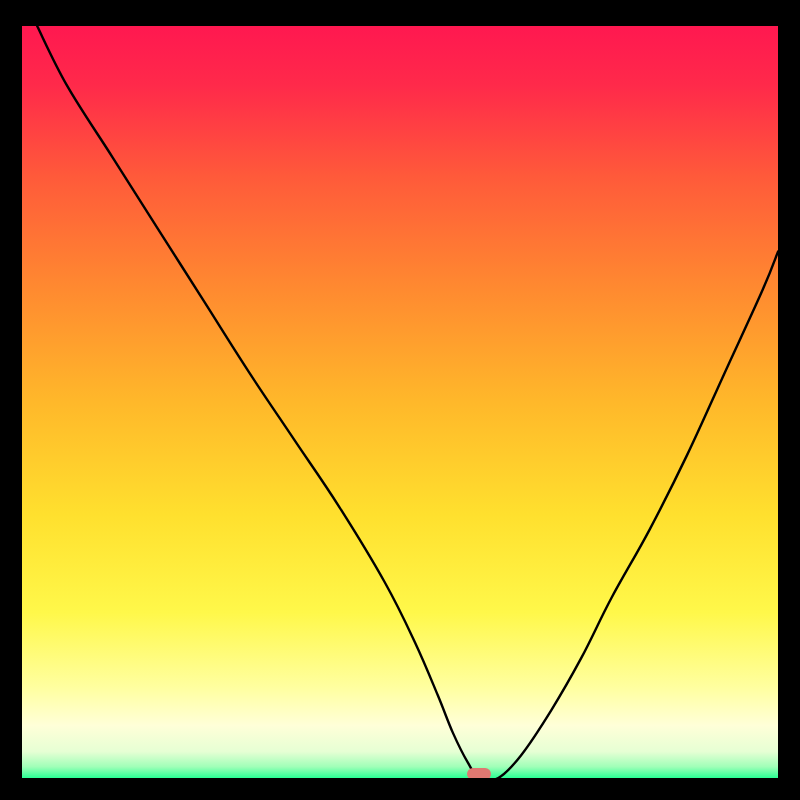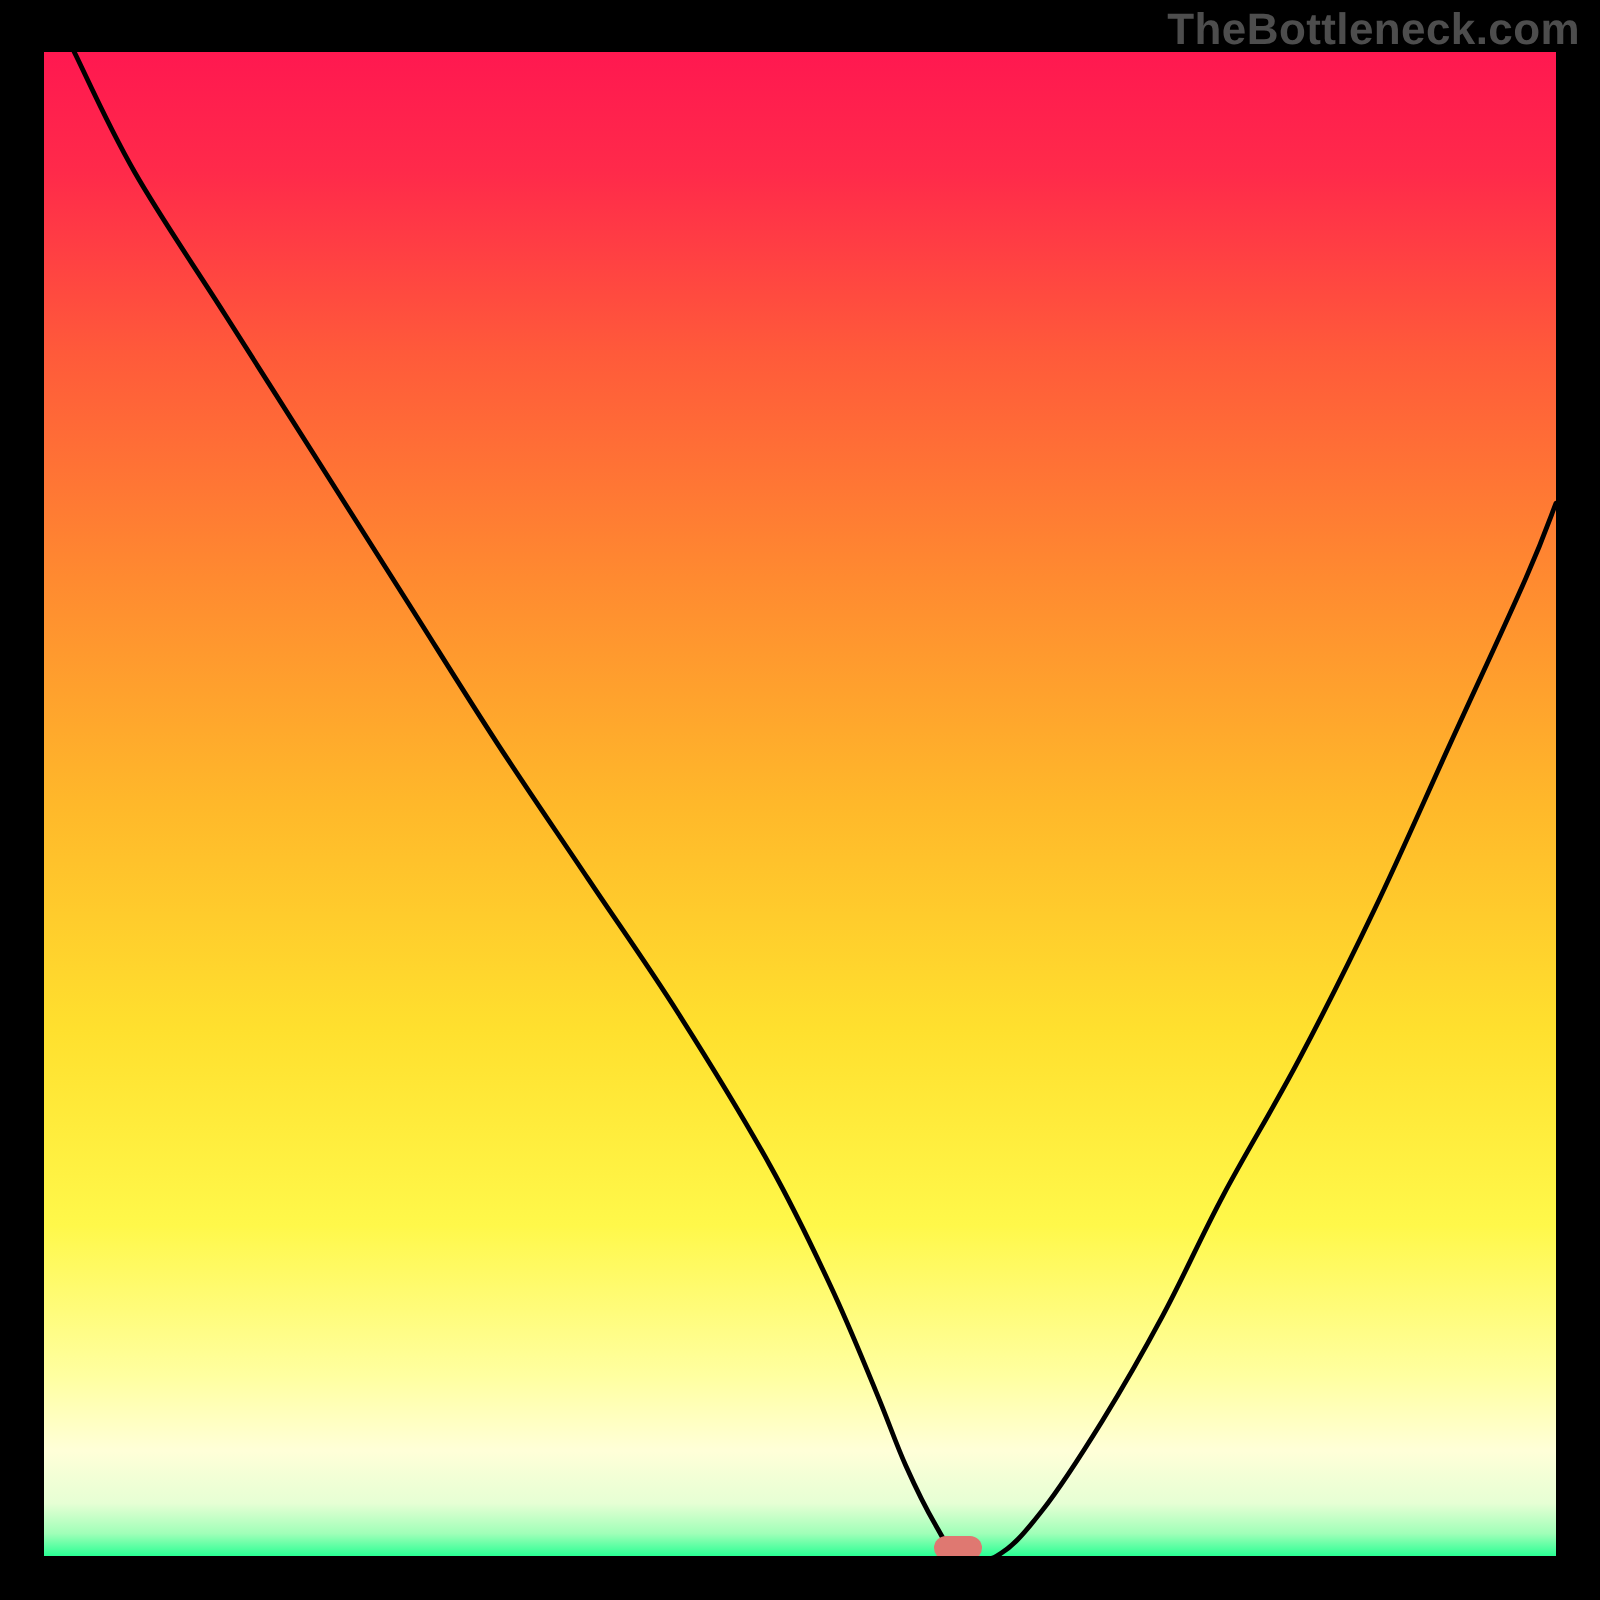--- a/index.html
+++ b/index.html
@@ -52,21 +52,20 @@
     border-radius: 6px;
     transform: translate(-50%, -50%);
     z-index: 10;
   }
 </style>
 </head>
 <body>
 
 <div class="frame">
 
-  <div class="watermark">TheBottleneck.com</div>
 
   <div class="plot">
 
     <svg class="gradient" width="756" height="752" viewBox="0 0 756 752" preserveAspectRatio="none">
       <defs>
         <linearGradient id="bg" x1="0" y1="0" x2="0" y2="1">
             <stop offset="0%" stop-color="#ff1850"></stop>
             <stop offset="8%" stop-color="#ff2a4a"></stop>
             <stop offset="20%" stop-color="#ff5a3a"></stop>
             <stop offset="35%" stop-color="#ff8a30"></stop>

